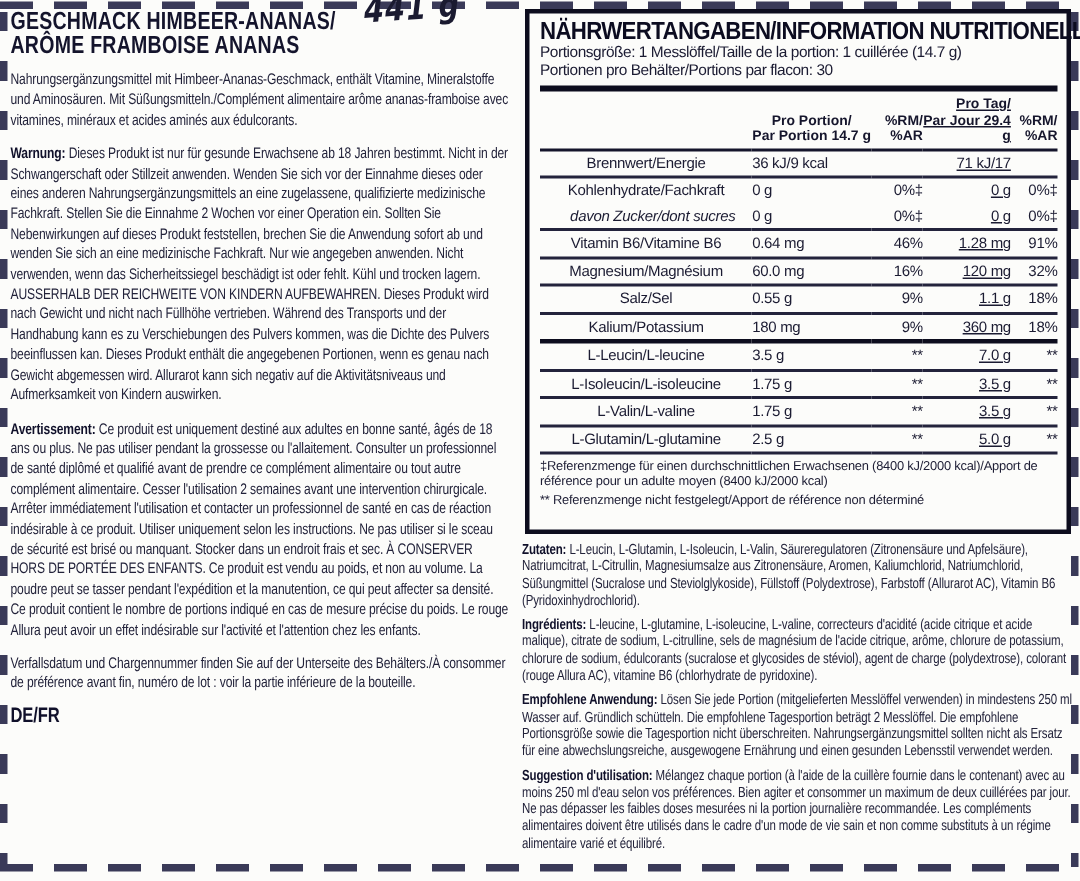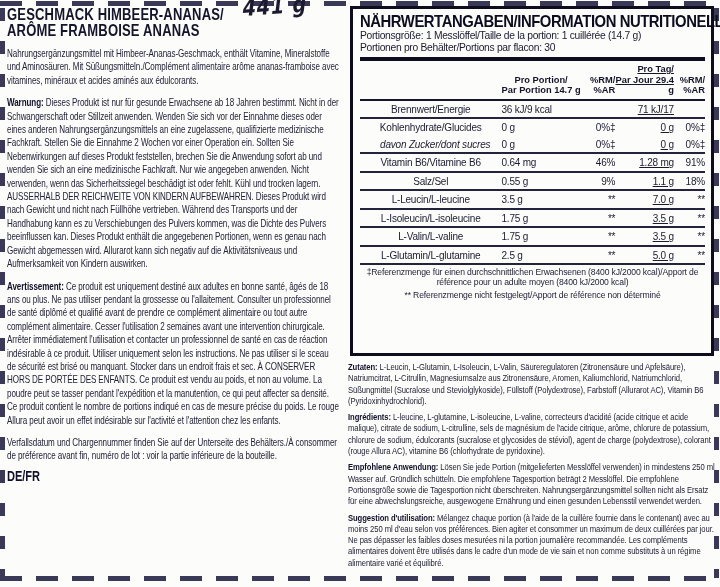--- a/index.html
+++ b/index.html
@@ -57,21 +57,21 @@
   tbody tr{border-bottom:2px solid #23233c;}
   tbody tr.no-rule{border-bottom:none;}
   tbody tr.thick-rule{border-bottom:3.5px solid #0d0d1e;}
   td{font-size:10px;letter-spacing:-0.2px;padding:3px 0 2.5px 0;color:#1b1b32;}
   .cn{text-align:center;width:41%;}
   .cv{width:23%;}
   .cp{text-align:right;width:10%;}
   .cv2{text-align:right;width:17%;text-decoration:underline;}
   .cp2{text-align:right;width:9%;}
   td.sub{padding-left:9px;font-style:italic;}
-  .fnote{font-size:8.6px;line-height:10.3px;letter-spacing:-0.15px;color:#1d1d34;margin-top:2px;text-align:center;}
+  .fnote{font-size:8.6px;line-height:10.3px;letter-spacing:-0.15px;color:#1d1d34;margin-top:2px;}
 
   
   .right-bottom{
     position:absolute;left:348px;top:361px;width:465px;
     transform:scaleX(0.79);transform-origin:0 0;
     font-size:9.7px;line-height:11.3px;letter-spacing:-0.1px;
   }
   .right-bottom p{margin:0 0 5px 0;}
   .right-bottom b{color:#10102a;}
 </style>
@@ -119,45 +119,59 @@
       </thead>
       <tbody>
           <tr>
             <td class="cn">Brennwert/Energie</td>
             <td class="cv">36 kJ/9 kcal</td>
             <td class="cp"></td>
             <td class="cv2">71 kJ/17</td>
             <td class="cp2"></td>
           </tr>
           <tr class="no-rule">
-            <td class="cn">Kohlenhydrate/Glucides</td>
+            <td class="cn">Kohlenhydrate/Fachkraft</td>
             <td class="cv">0 g</td>
             <td class="cp">0%‡</td>
             <td class="cv2">0 g</td>
             <td class="cp2">0%‡</td>
           </tr>
           <tr>
             <td class="cn sub">davon Zucker/dont sucres</td>
             <td class="cv">0 g</td>
             <td class="cp">0%‡</td>
             <td class="cv2">0 g</td>
             <td class="cp2">0%‡</td>
           </tr>
           <tr>
             <td class="cn">Vitamin B6/Vitamine B6</td>
             <td class="cv">0.64 mg</td>
             <td class="cp">46%</td>
             <td class="cv2">1.28 mg</td>
             <td class="cp2">91%</td>
           </tr>
           <tr>
+            <td class="cn">Magnesium/Magnésium</td>
+            <td class="cv">60.0 mg</td>
+            <td class="cp">16%</td>
+            <td class="cv2">120 mg</td>
+            <td class="cp2">32%</td>
+          </tr>
+          <tr>
             <td class="cn">Salz/Sel</td>
             <td class="cv">0.55 g</td>
             <td class="cp">9%</td>
             <td class="cv2">1.1 g</td>
+            <td class="cp2">18%</td>
+          </tr>
+          <tr class="thick-rule">
+            <td class="cn">Kalium/Potassium</td>
+            <td class="cv">180 mg</td>
+            <td class="cp">9%</td>
+            <td class="cv2">360 mg</td>
             <td class="cp2">18%</td>
           </tr>
           <tr>
             <td class="cn">L-Leucin/L-leucine</td>
             <td class="cv">3.5 g</td>
             <td class="cp">**</td>
             <td class="cv2">7.0 g</td>
             <td class="cp2">**</td>
           </tr>
           <tr>

